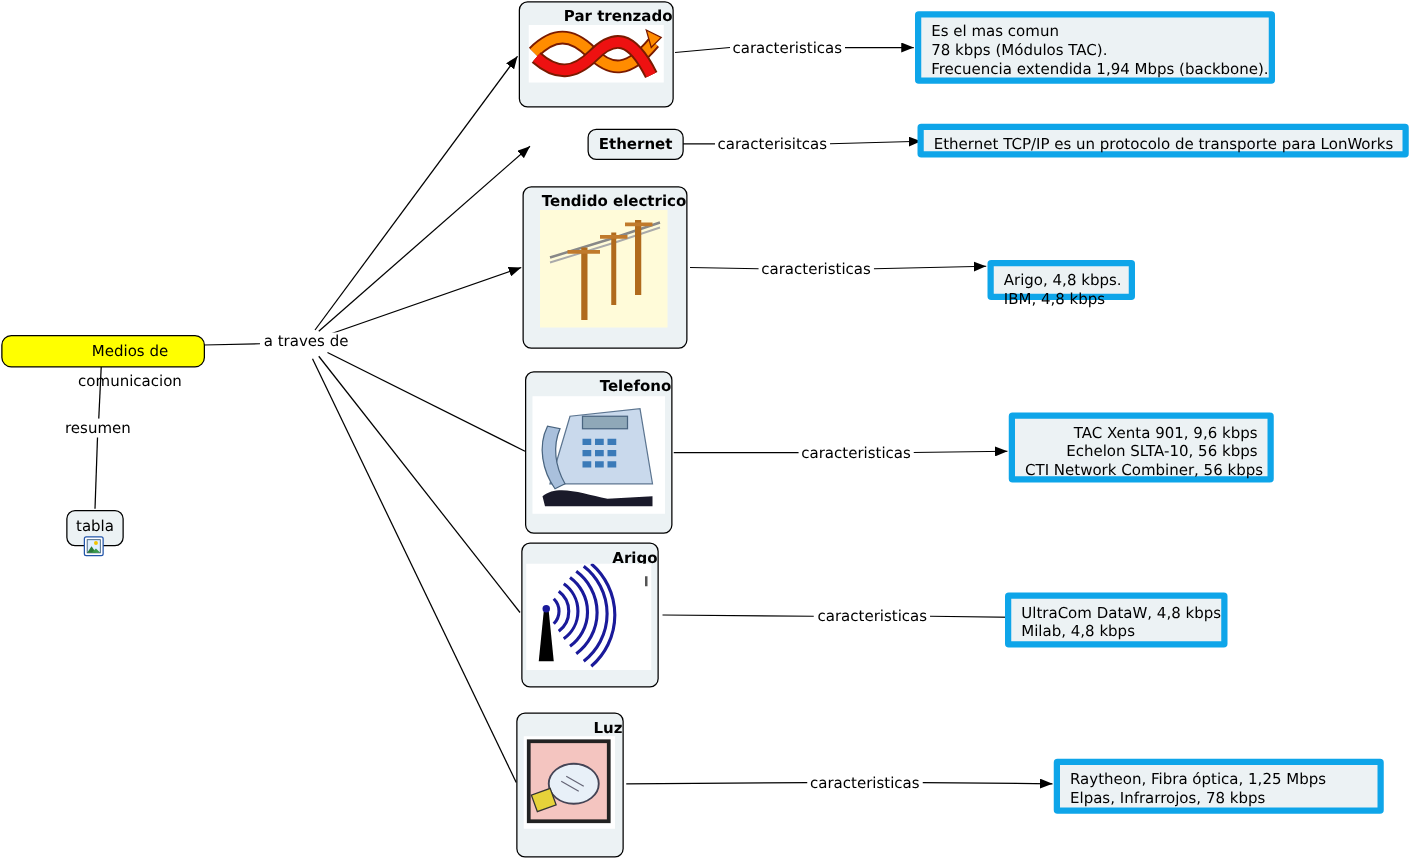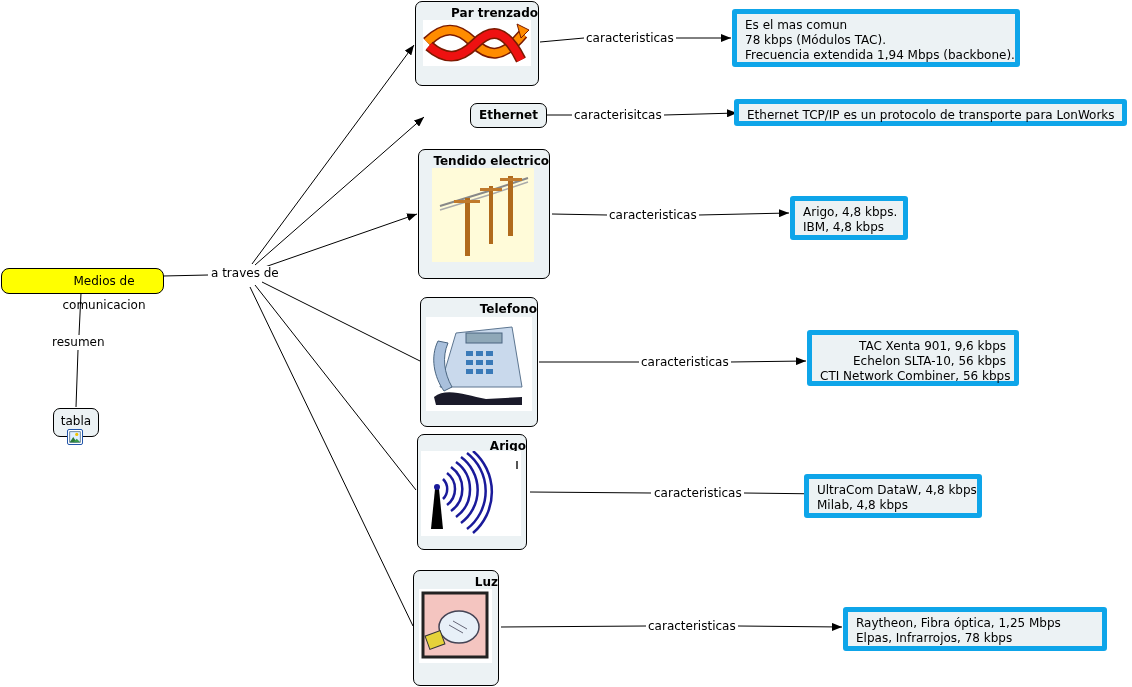--- a/index.html
+++ b/index.html
@@ -111,21 +111,21 @@
     <path d="M8 42 L60 26 L96 14" stroke="#aaa" stroke-width="1.5" fill="none"></path>
     <rect x="33" y="30" width="5" height="58" fill="#b06a1c"></rect>
     <rect x="22" y="32" width="26" height="3" fill="#c07a2c"></rect>
     <rect x="57" y="18" width="4" height="58" fill="#b06a1c"></rect>
     <rect x="48" y="20" width="22" height="3" fill="#c07a2c"></rect>
     <rect x="76" y="8" width="5" height="60" fill="#b06a1c"></rect>
     <rect x="68" y="10" width="22" height="3" fill="#c07a2c"></rect>
   </svg>
 </div>
 <div class="label" style="left:607px;top:208px;">caracteristicas</div>
-<div class="info" style="left:790px;top:196px;width:118px;height:44px;">
+<div class="info" style="left:790px;top:208px;width:118px;height:32px;">
   <div>Arigo, 4,8 kbps.</div>
   <div>IBM, 4,8 kbps</div>
 </div>
 
 <div class="node" style="left:420px;top:297px;width:118px;height:130px;">
   <div class="title">Telefono</div>
 </div>
 <div class="pic" style="left:426px;top:317px;width:106px;height:94px;">
   <svg viewBox="0 0 106 94">
     <path d="M14 70 L30 16 L86 10 L96 70 Z" fill="#c9d9ec" stroke="#5c7590"></path>

